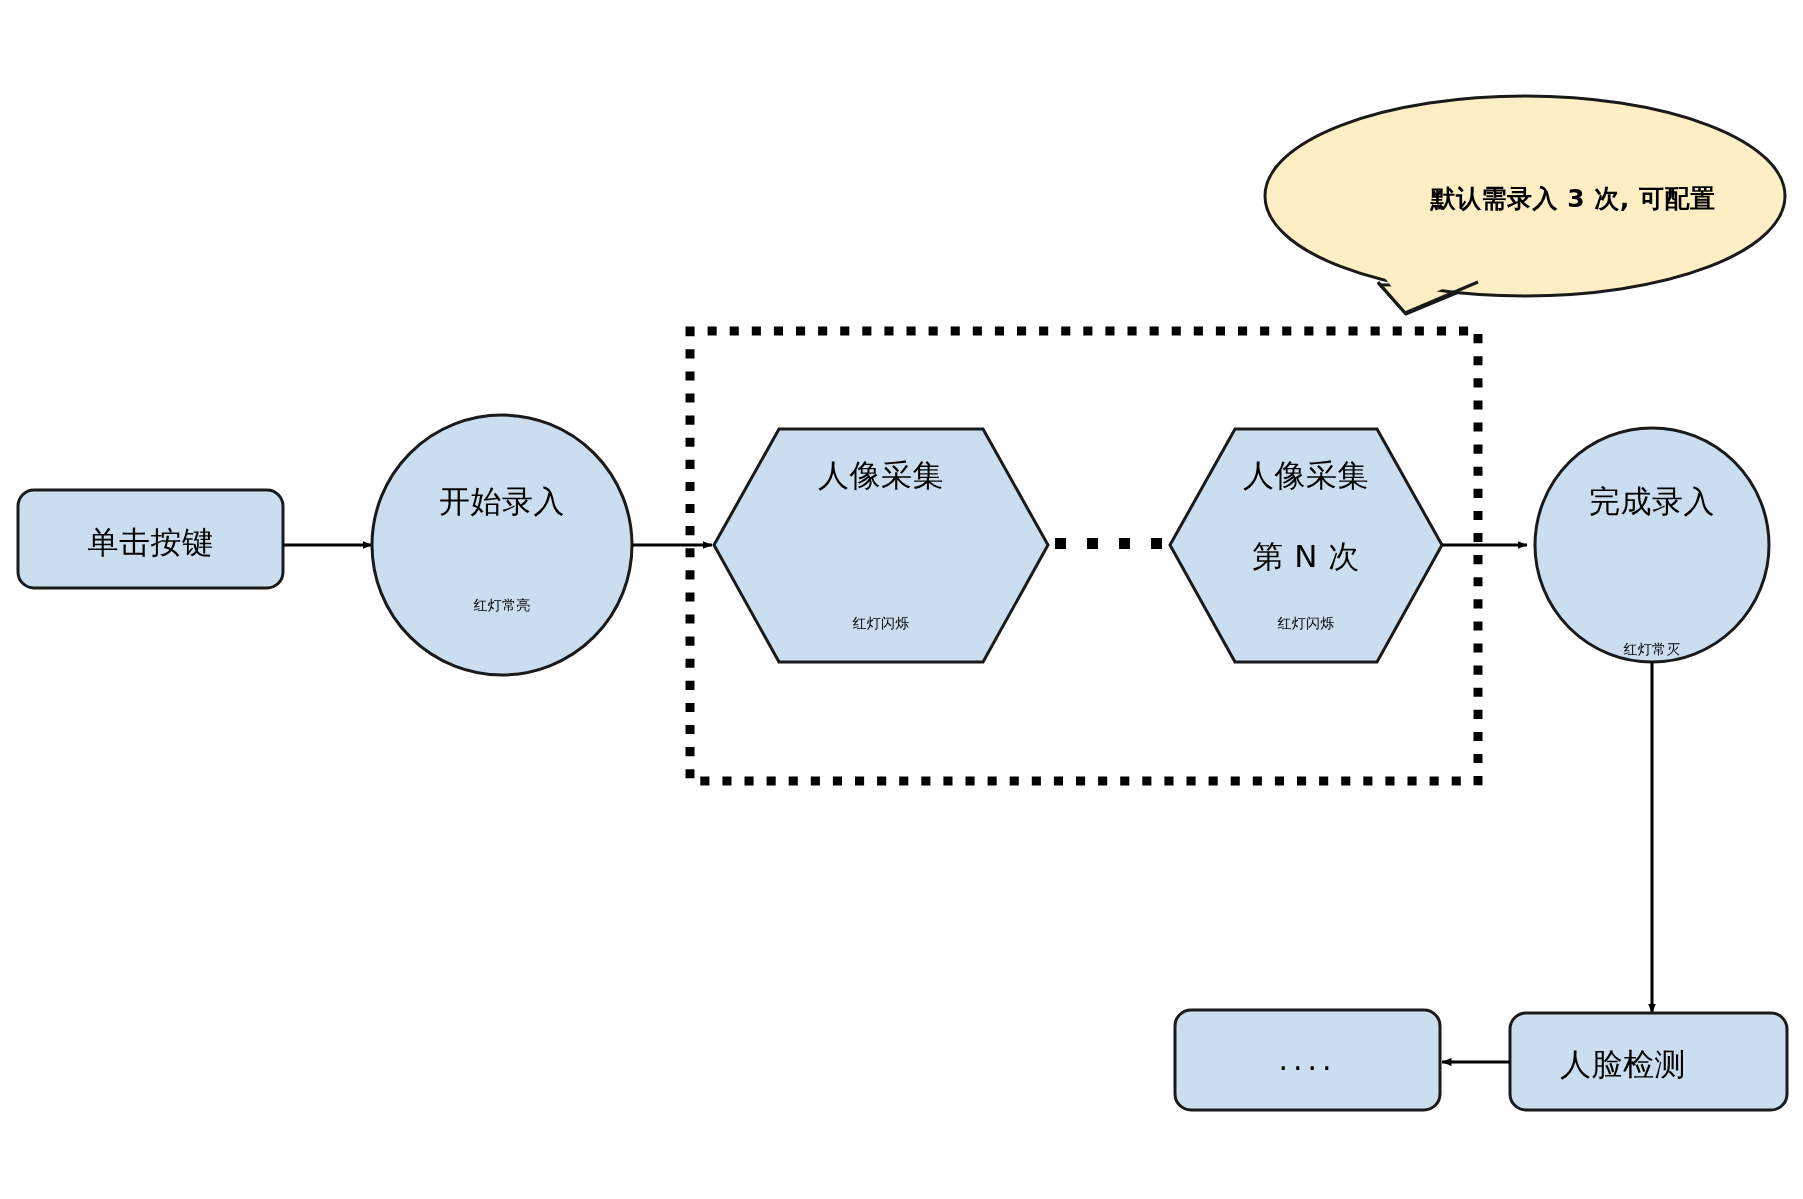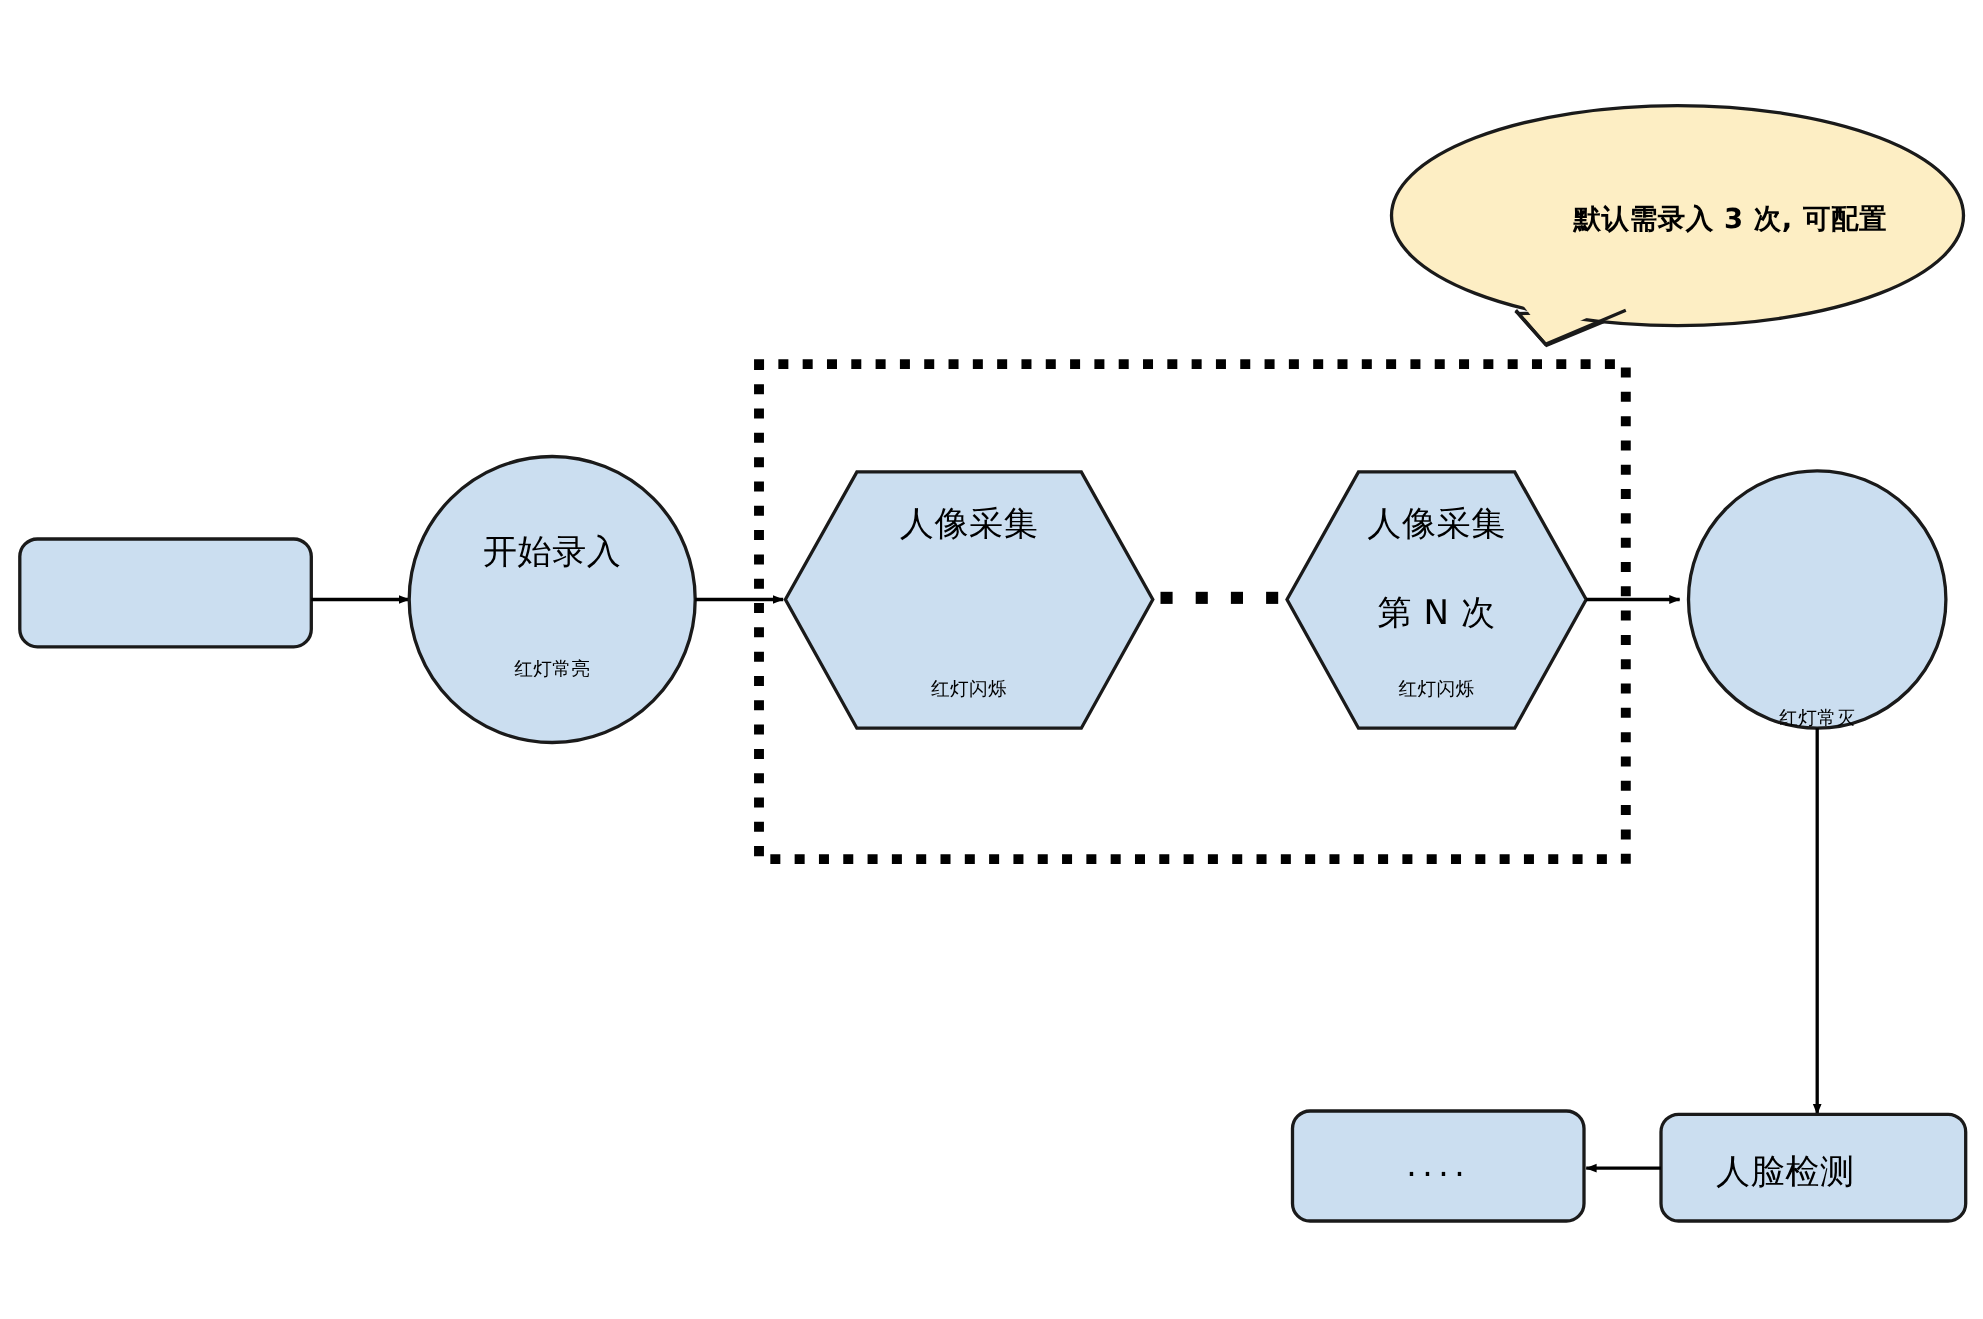--- a/index.html
+++ b/index.html
@@ -29,21 +29,21 @@
     text-align: center;
     color: #000000;
     pointer-events: none;
     white-space: nowrap;
   }
   .title-txt {
     font-size: 31px;
     letter-spacing: 0.5px;
   }
   .sub-txt {
-    font-size: 17px;
+    font-size: 14px;
     letter-spacing: 0.3px;
   }
   .callout-txt {
     font-size: 25px;
     letter-spacing: 0.5px;
   }
   .dots-txt {
     font-size: 30px;
     letter-spacing: 5px;
   }
@@ -95,31 +95,33 @@
     <line x1="1510" y1="1062" x2="1442" y2="1062" stroke="#000000" stroke-width="3" marker-end="url(#arrowL)"></line>
 
     <rect x="1175" y="1010" width="265" height="100" rx="16" ry="16" fill="#cbdef0" stroke="#1a1a1a" stroke-width="3"></rect>
 
     <path d="M 1380 285 L 1406 314 L 1478 284 Z" fill="#fdeec4" stroke="#1a1a1a" stroke-width="3" stroke-linejoin="miter"></path>
     <ellipse cx="1525" cy="196" rx="260" ry="100" fill="#fdeec4" stroke="#1a1a1a" stroke-width="3"></ellipse>
     <path d="M 1378 282 L 1405 313 L 1478 282" fill="none" stroke="#1a1a1a" stroke-width="3" stroke-linejoin="miter"></path>
     <path d="M 1384 277 L 1406 305 L 1470 277 Z" fill="#fdeec4" stroke="none"></path>
   </svg>
 
+  <div class="node-label title-txt" style="left:18px; top:522px; width:265px;">单击按键</div>
 
   <div class="node-label title-txt" style="left:372px; top:481px; width:260px;">开始录入</div>
   <div class="node-label sub-txt" style="left:372px; top:597px; width:260px;">红灯常亮</div>
 
   <div class="node-label title-txt" style="left:751px; top:455px; width:260px;">人像采集</div>
   <div class="node-label sub-txt" style="left:751px; top:615px; width:260px;">红灯闪烁</div>
 
   <div class="node-label title-txt" style="left:1176px; top:455px; width:260px;">人像采集</div>
   <div class="node-label title-txt" style="left:1176px; top:536px; width:260px;">第 N 次</div>
   <div class="node-label sub-txt" style="left:1176px; top:615px; width:260px;">红灯闪烁</div>
 
+  <div class="node-label title-txt" style="left:1522px; top:481px; width:260px;">完成录入</div>
   <div class="node-label sub-txt" style="left:1522px; top:597px; width:260px;margin-top:44px;">红灯常灭</div>
 
   <div class="node-label title-txt" style="left:1510px; top:1044px; width:226px;">人脸检测</div>
 
   <div class="node-label dots-txt" style="left:1175px; top:1042px; width:265px;">....</div>
 
   <div class="node-label callout-txt" style="left:1265px; top:182px; width:616px;font-weight:bold;">默认需录入 3 次, 可配置</div>
 
 </div>
 

